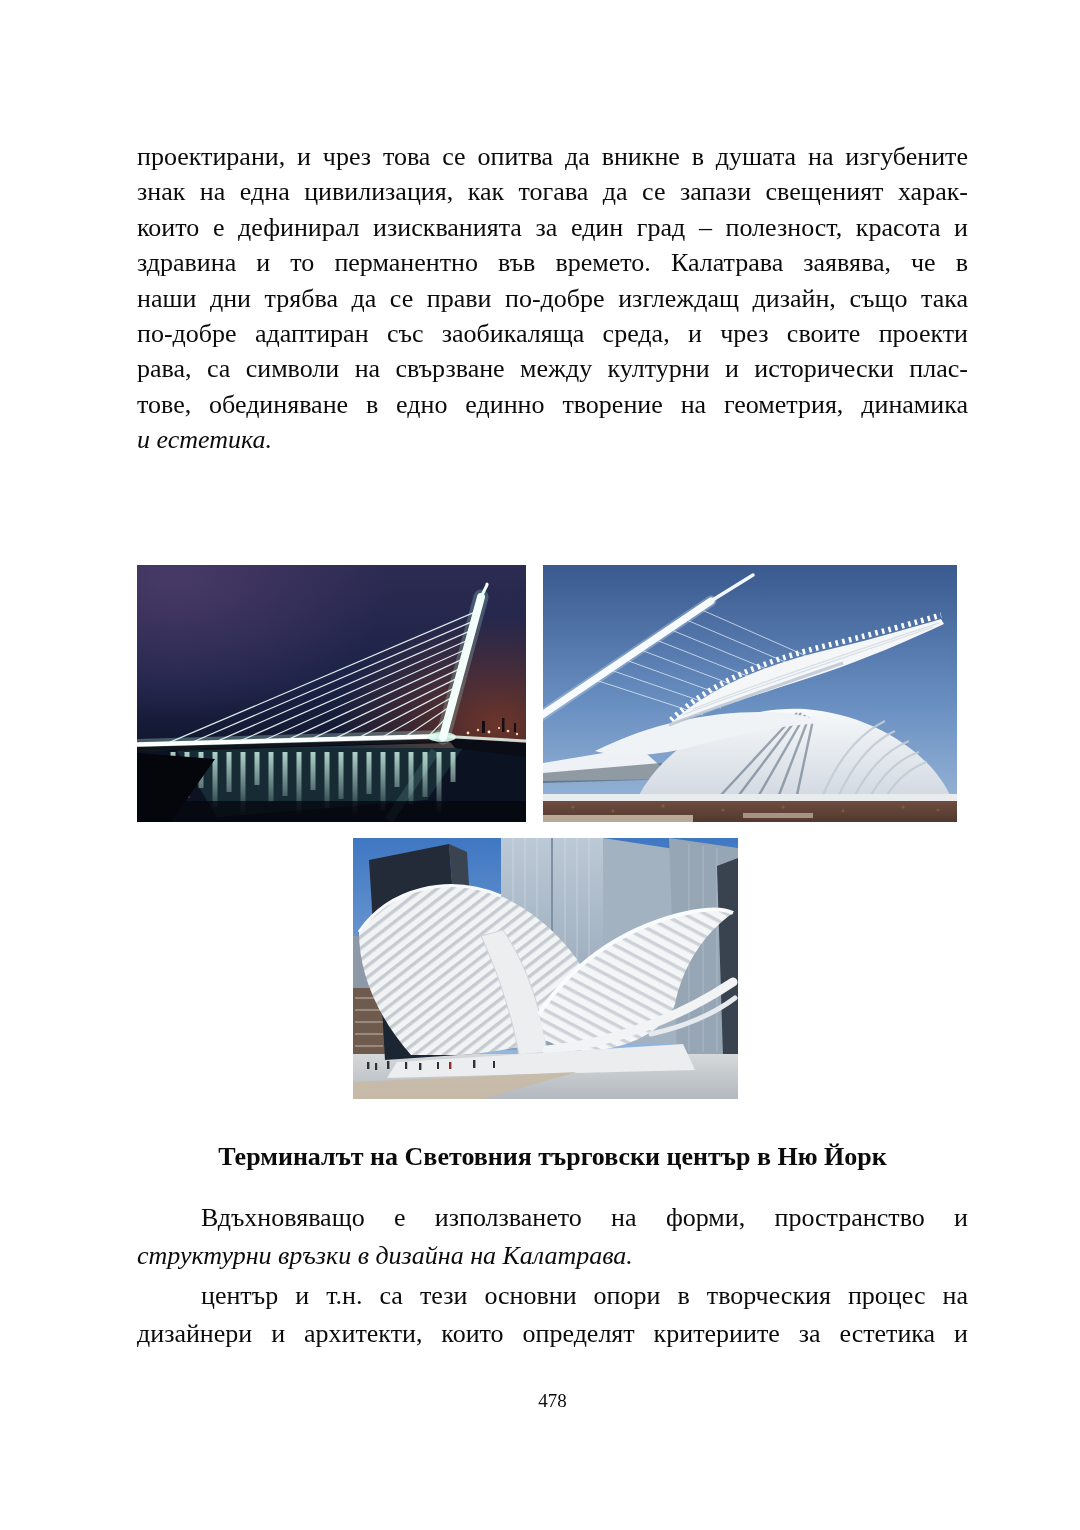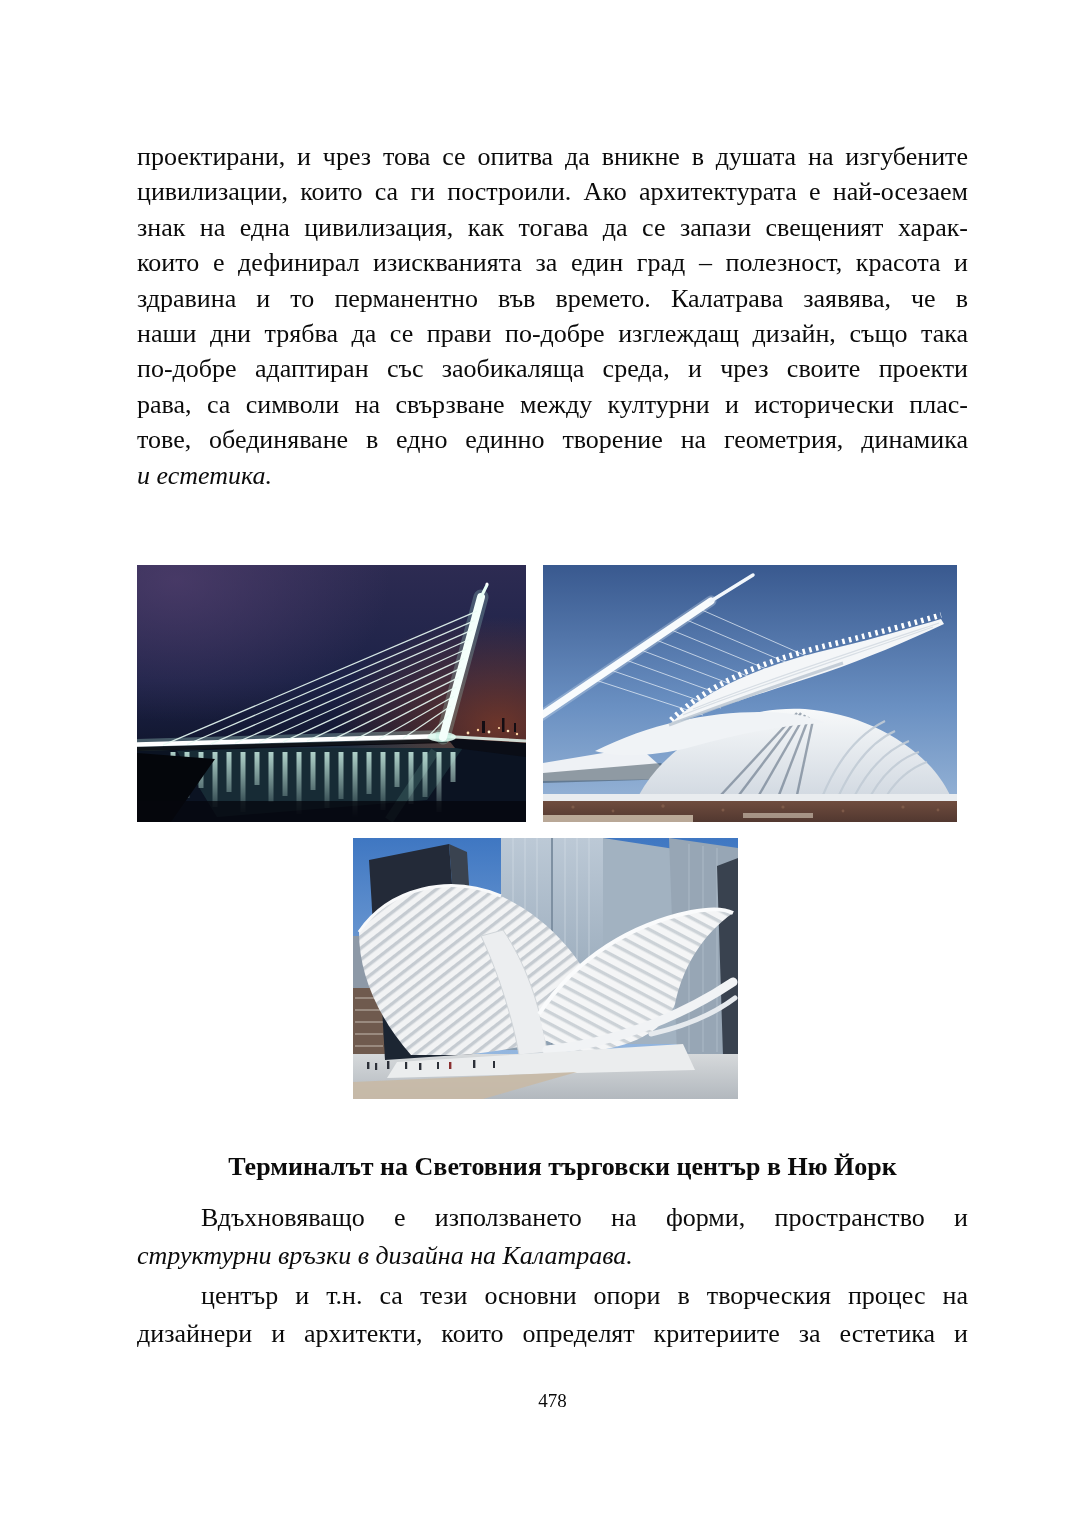--- a/index.html
+++ b/index.html
@@ -22,21 +22,20 @@
   #photo-terminal { left:353px; top:838px; width:385px; height:261px; }
   figure.photo svg { display:block; width:100%; height:100%; }
 </style>
 </head>
 <body>
 
 <div class="page">
 
   <section id="para1" class="textblock no-justify-last">
       <div class="line">проектирани, и чрез това се опитва да вникне в душата на изгубените</div>
-      <div class="line">цивилизации, които са ги построили. Ако архитектурата е най-осезаем</div>
       <div class="line">знак на една цивилизация, как тогава да се запази свещеният харак-</div>
       <div class="line">които е дефинирал изискванията за един град – полезност, красота и</div>
       <div class="line">здравина и то перманентно във времето. Калатрава заявява, че в</div>
       <div class="line">наши дни трябва да се прави по-добре изглеждащ дизайн, също така</div>
       <div class="line">по-добре адаптиран със заобикаляща среда, и чрез своите проекти</div>
       <div class="line">рава, са символи на свързване между културни и исторически плас-</div>
       <div class="line">тове, обединяване в едно единно творение на геометрия, динамика</div>
       <div class="line">и естетика.</div>
     </section>
 
@@ -283,21 +282,21 @@
           <rect x="52" y="224" width="2.2" height="7"></rect>
         <rect x="66" y="225" width="2.4" height="7"></rect>
           <rect x="84" y="224" width="2" height="7"></rect>
         <rect x="120" y="222" width="2.4" height="8"></rect>
           <rect x="140" y="223" width="2" height="7"></rect>
       </g>
       <rect x="96" y="224" width="2.4" height="7" fill="#8a3030"></rect>
     </svg>
   </figure>
 
-  <h3 id="caption-block" class="textblock" style="margin:10px;">Терминалът на Световния търговски център в Ню Йорк</h3>
+  <h3 id="caption-block" class="textblock" style="margin:0;">Терминалът на Световния търговски център в Ню Йорк</h3>
 
   <section id="para2" class="textblock indent-first no-justify-last">
       <div class="line">Вдъхновяващо е използването на форми, пространство и</div>
       <div class="line">структурни връзки в дизайна на Калатрава.</div>
     </section>
 
   <section id="para3" class="textblock indent-first">
       <div class="line">център и т.н. са тези основни опори в творческия процес на</div>
       <div class="line">дизайнери и архитекти, които определят критериите за естетика и</div>
     </section>

